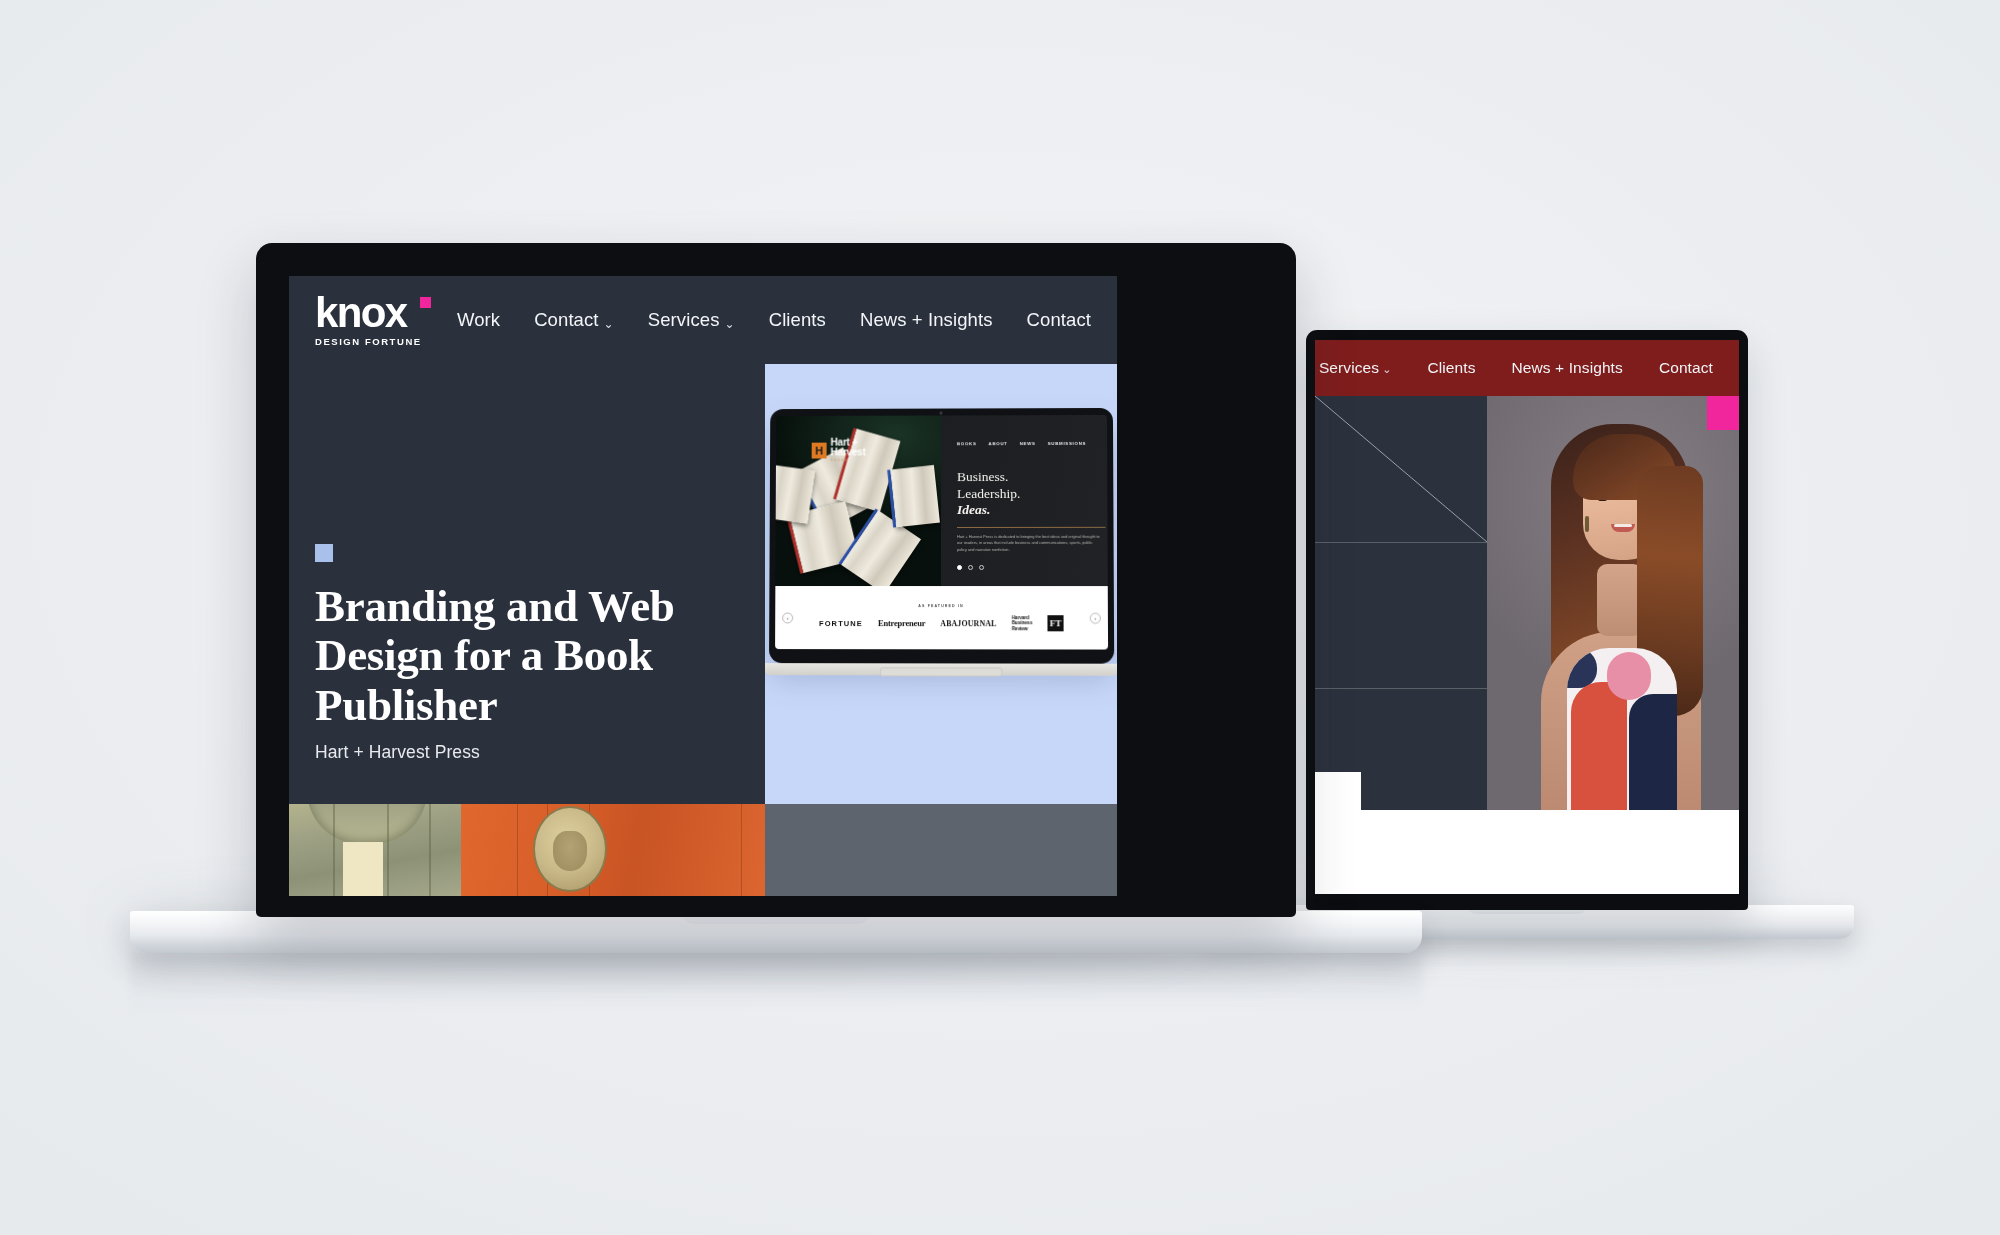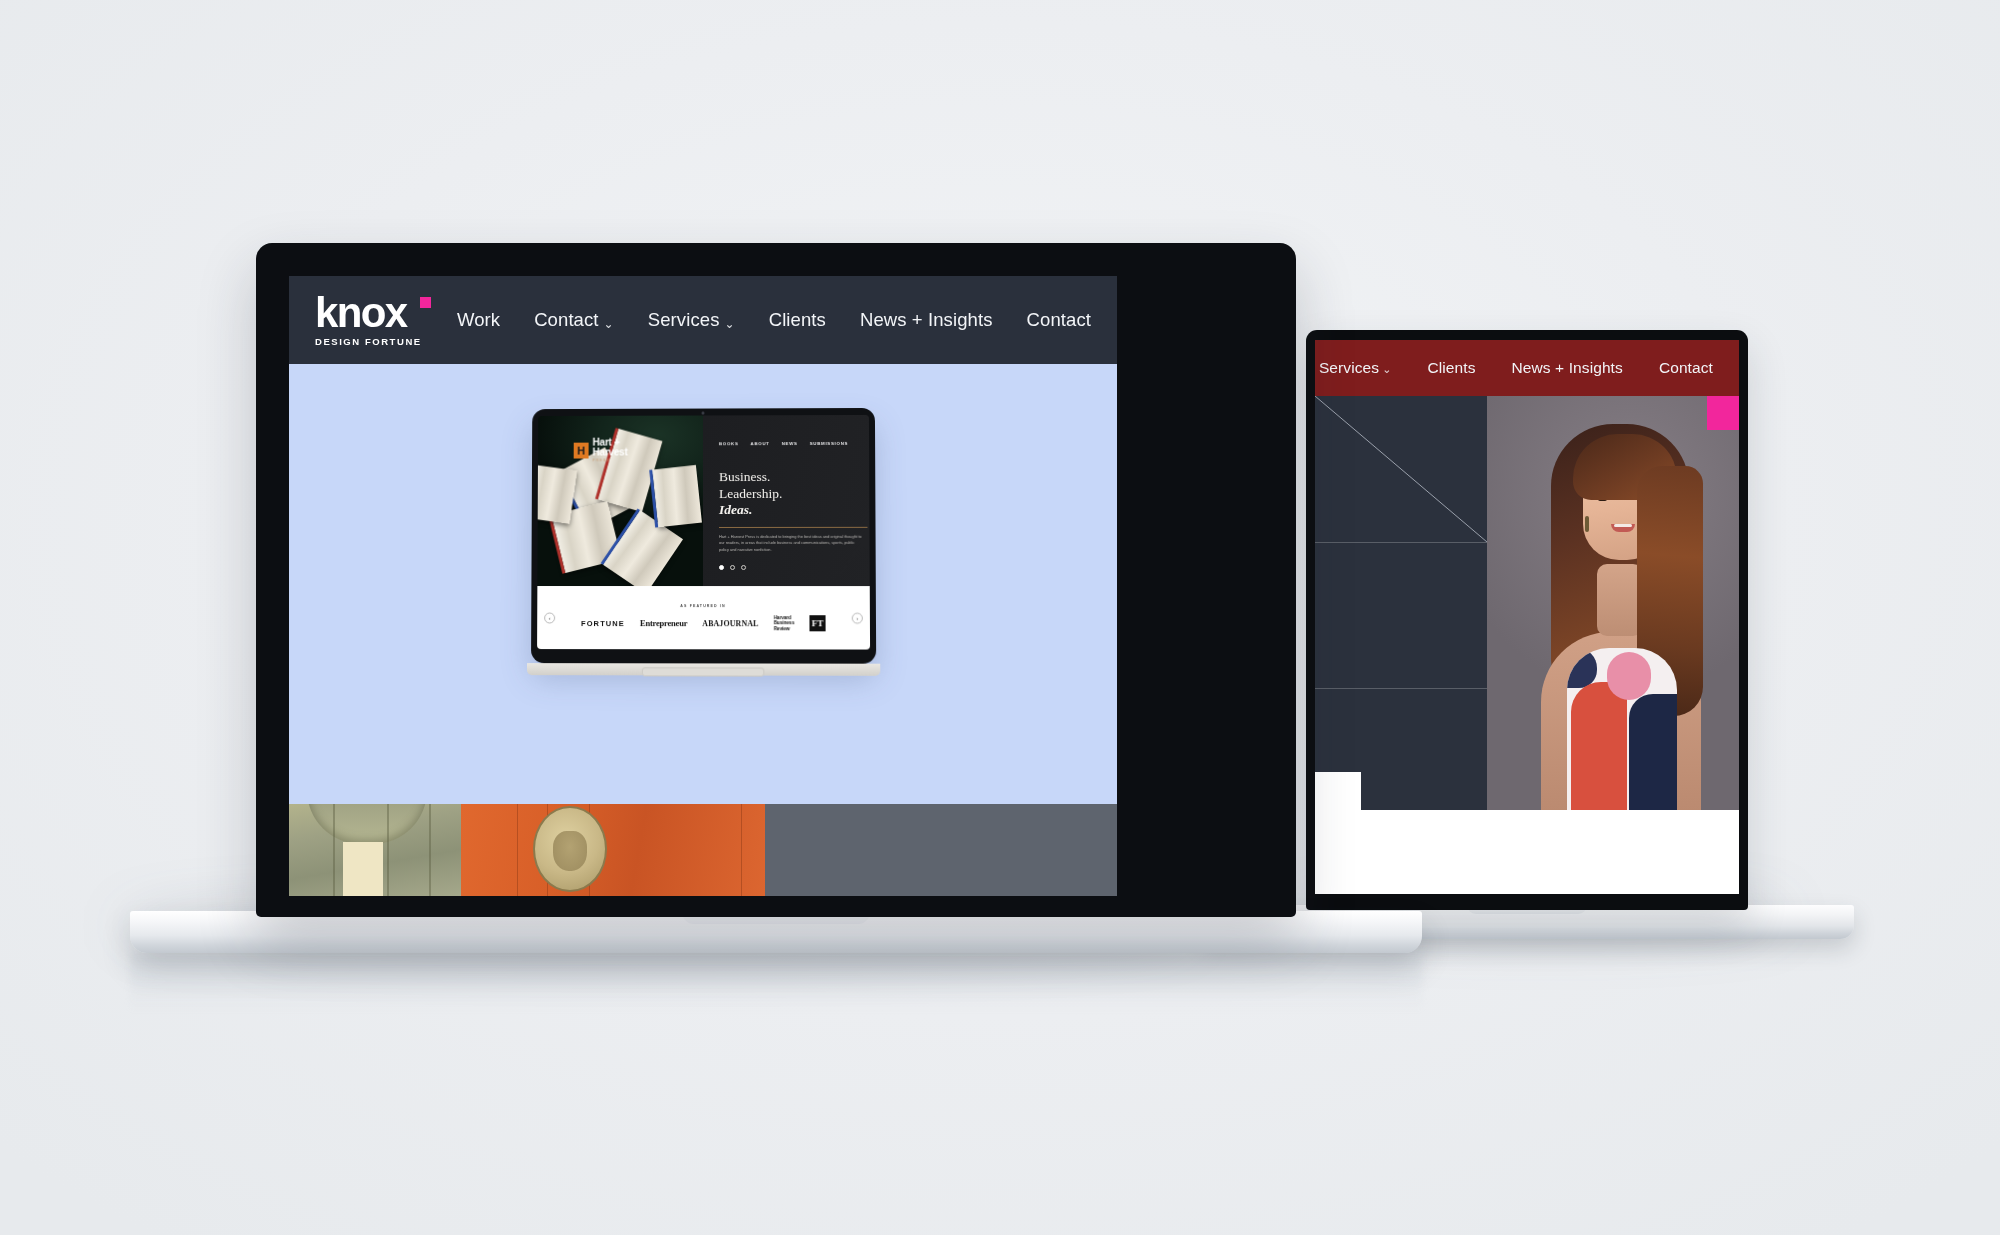--- a/index.html
+++ b/index.html
@@ -508,20 +508,31 @@
               <span>News + Insights</span>
             </span>
             <span class="item">
               <span>Contact</span>
             </span>
           </nav>
         </div>
 
         <div class="fr-hero">
 
+          <div class="fr-hero-left">
+            <div class="hero-square"></div>
+            <h1 class="hero-title">Branding and Web Design for a Book Publisher</h1>
+            <div class="hero-sub">Hart + Harvest Press</div>
+            <div class="hero-arrow">
+              <svg width="148" height="14" viewBox="0 0 148 14">
+                <line x1="0" y1="7" x2="143" y2="7" stroke="#ffffff" stroke-width="1.4"></line>
+                <polyline points="135,1.5 143,7 135,12.5" fill="none" stroke="#ffffff" stroke-width="1.4"></polyline>
+              </svg>
+            </div>
+          </div>
 
           <div class="fr-hero-right">
 
             <div class="tablet">
               <div class="tablet-cam"></div>
               <div class="tablet-screen">
 
                 <div class="tb-top">
 
                   <div class="tb-books">

